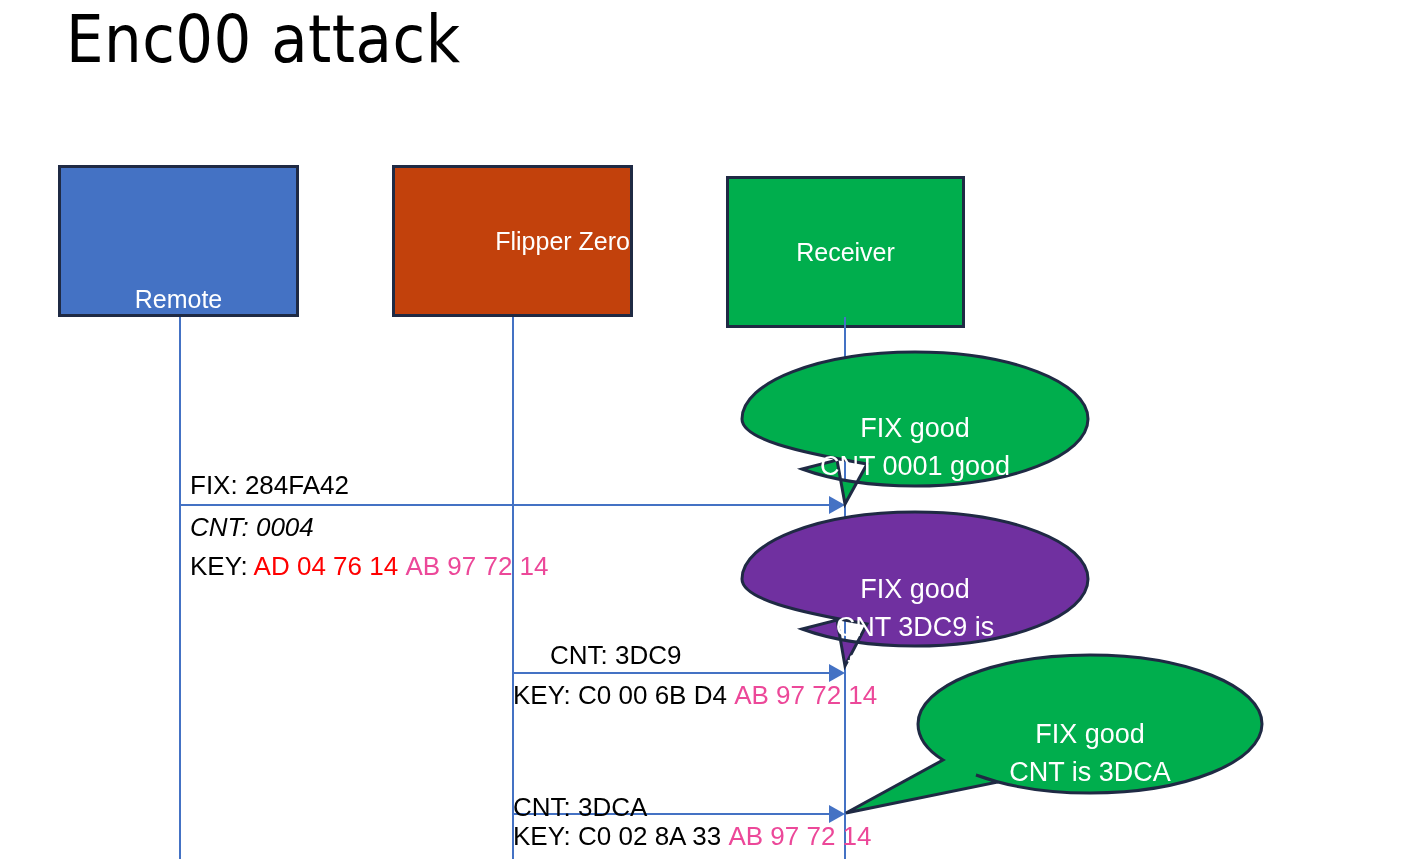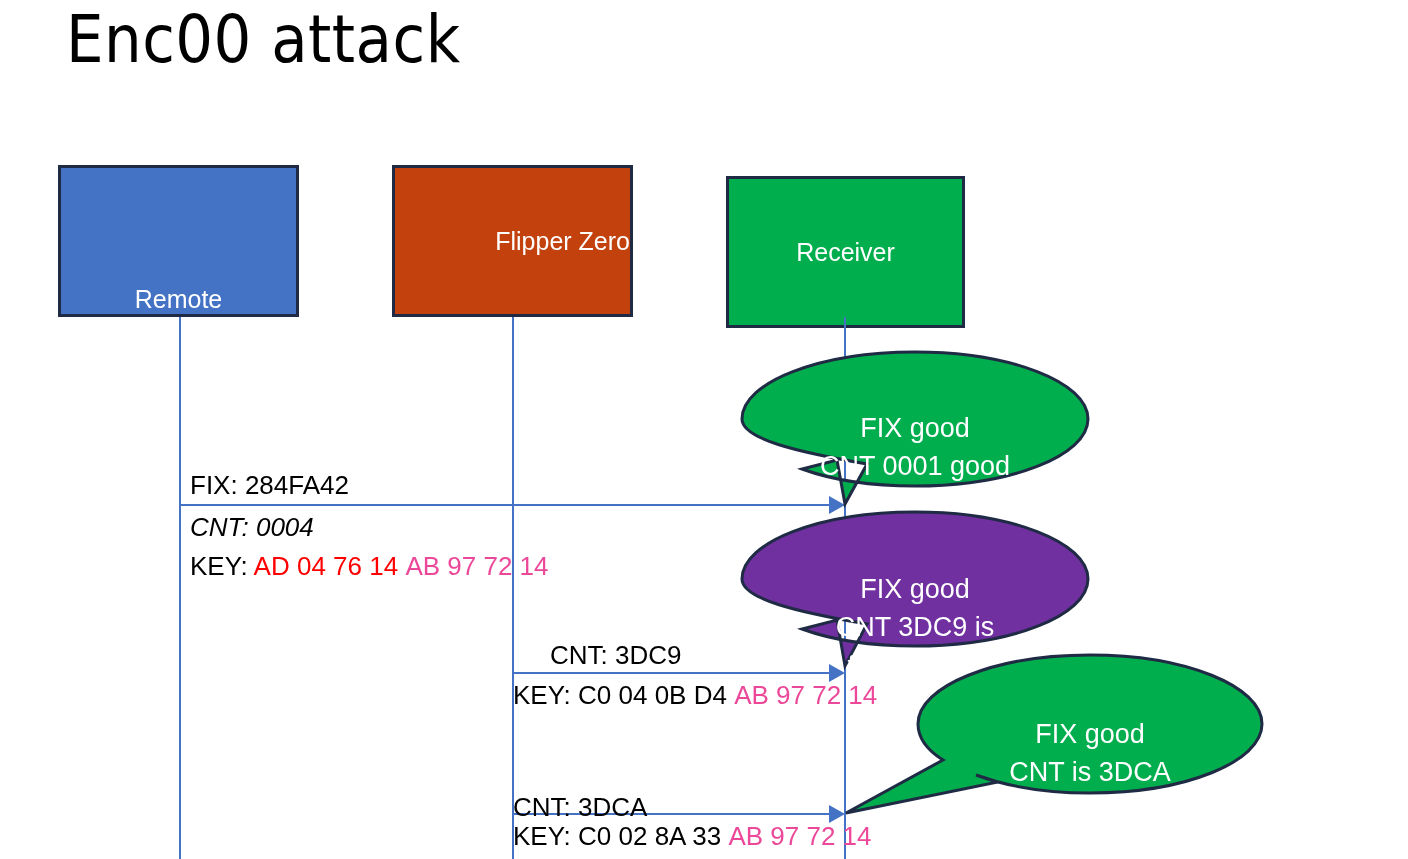--- a/index.html
+++ b/index.html
@@ -172,21 +172,21 @@
     <span>CNT: </span><span>0004</span>
   </div>
   <div class="msg-label lbl-key1">
     <span>KEY: </span><span class="hex-red">AD 04 76 14</span><span>&nbsp;</span><span class="hex-green">AB 97 72 14</span>
   </div>
 
   <div class="msg-label lbl-cnt2">
     <span>CNT: </span><span>3DC9</span>
   </div>
   <div class="msg-label lbl-key2">
-    <span>KEY: </span><span>C0 04 0B D4</span><span>&nbsp;</span><span class="hex-green">AB 97 72 14</span>
+    <span>KEY: </span><span>C0 00 6B D4</span><span>&nbsp;</span><span class="hex-green">AB 97 72 14</span>
   </div>
 
   <div class="msg-label lbl-cnt3">
     <span>CNT: </span><span>3DCA</span>
   </div>
   <div class="msg-label lbl-key3">
     <span>KEY: </span><span>C0 02 8A 33</span><span>&nbsp;</span><span class="hex-green">AB 97 72 14</span>
   </div>
 
   <div class="callout callout-1">

